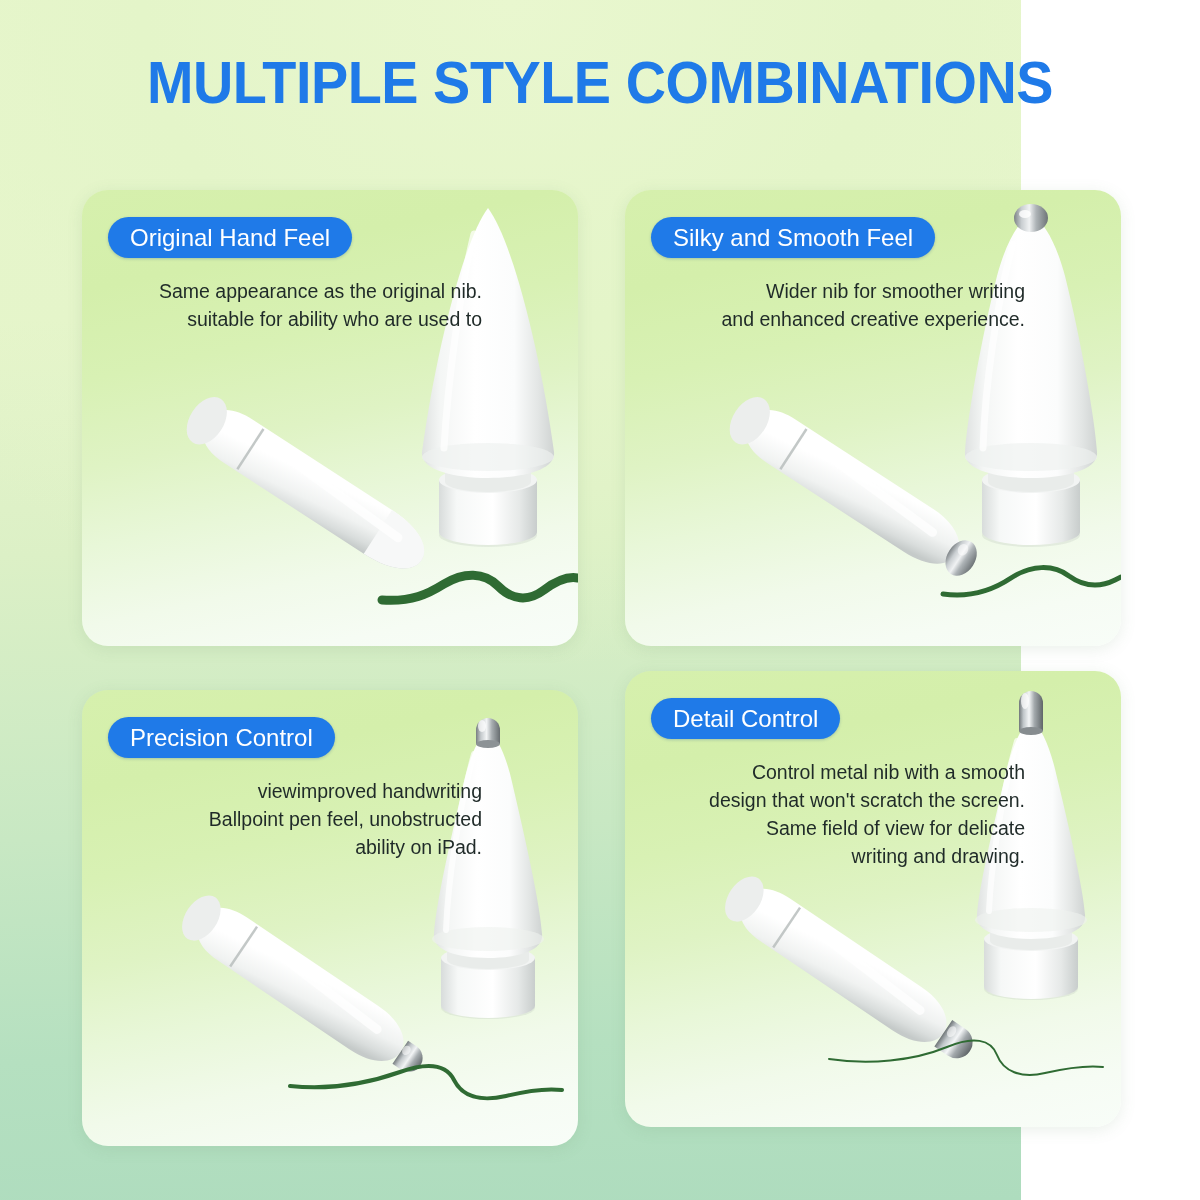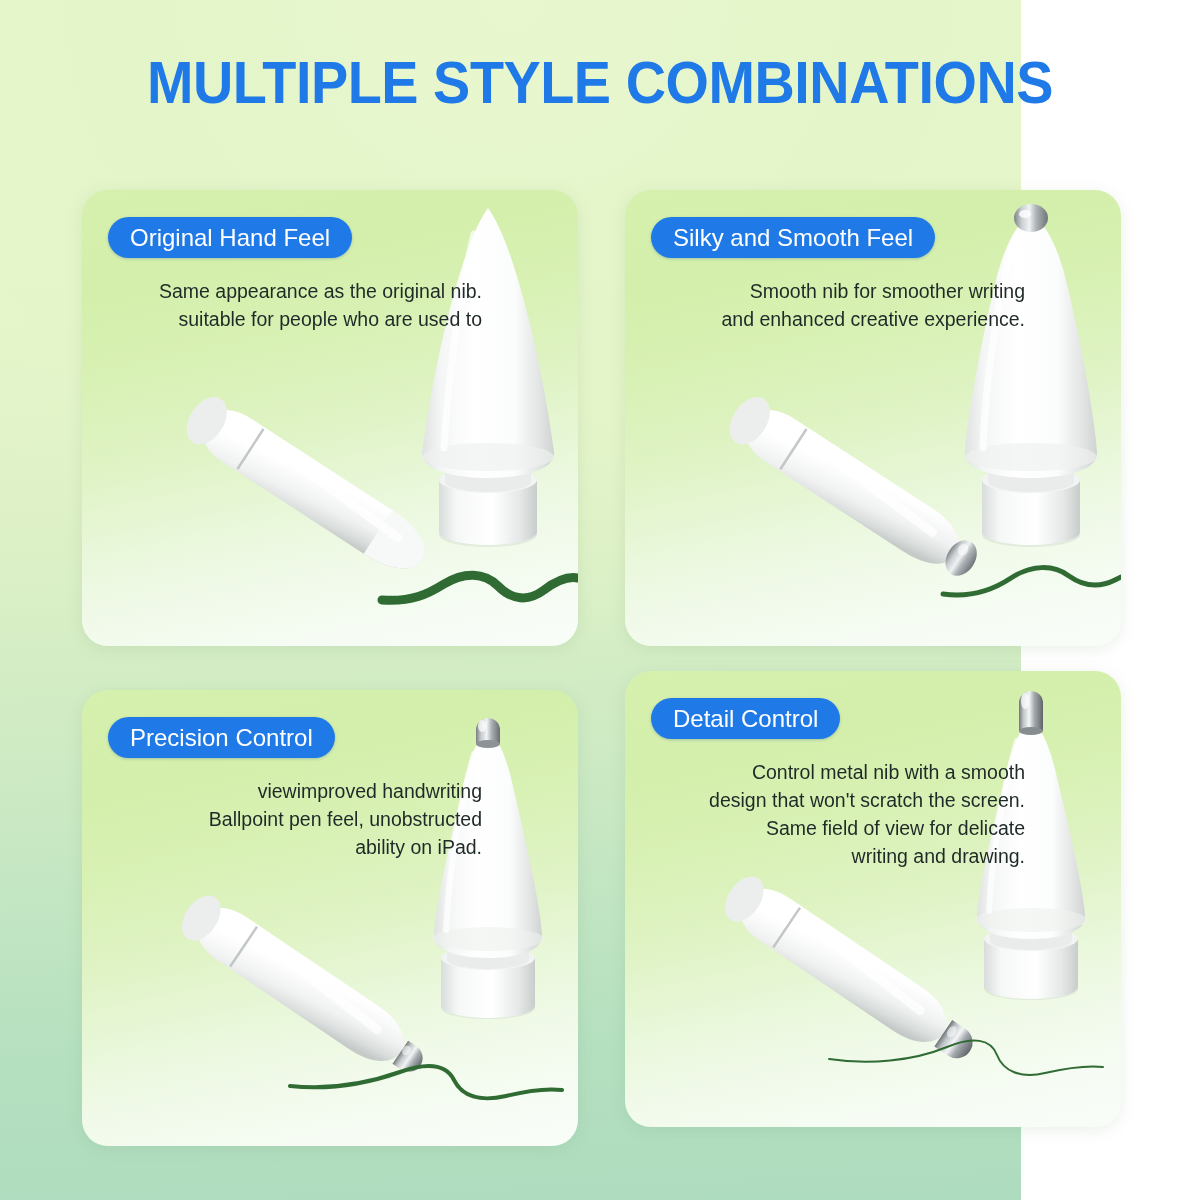--- a/index.html
+++ b/index.html
@@ -137,21 +137,21 @@
           <path d="M170 258 L 320 266" stroke="#ffffff" stroke-width="9" opacity="0.75" fill="none" stroke-linecap="round"></path>
         </g>
 
         <path d="M300 410 C 330 412 346 404 362 394 C 382 382 402 382 416 396
                  C 430 410 446 412 462 400 C 474 391 486 386 496 388" stroke="#2f6b33" stroke-width="9" fill="none" stroke-linecap="round" stroke-linejoin="round"></path>
       </svg>
     </div>
     <div class="badge">Original Hand Feel</div>
     <div class="desc">
       <div>Same appearance as the original nib.</div>
-      <div>suitable for people who are used to</div>
+      <div>suitable for ability who are used to</div>
     </div>
   </div>
 
   <div class="card" id="card1">
     <div class="art">
       <svg viewBox="0 0 496 456" preserveAspectRatio="none">
         <defs>
           <linearGradient id="g1cone" x1="0" y1="0" x2="1" y2="0">
             <stop offset="0%" stop-color="#dfe2e1"></stop>
             <stop offset="14%" stop-color="#f4f6f5"></stop>
@@ -209,21 +209,21 @@
           <ellipse cx="348" cy="272" rx="14" ry="19" fill="url(#g1metal)"></ellipse>
           <ellipse cx="345" cy="264" rx="5" ry="6" fill="#ffffff" opacity="0.55"></ellipse>
         </g>
 
         <path d="M318 404 C 346 408 368 400 386 388 C 406 375 428 374 444 386
                  C 458 396 474 398 490 390 L 496 387" stroke="#2f6b33" stroke-width="5" fill="none" stroke-linecap="round" stroke-linejoin="round"></path>
       </svg>
     </div>
     <div class="badge">Silky and Smooth Feel</div>
     <div class="desc">
-      <div>Smooth nib for smoother writing</div>
+      <div>Wider nib for smoother writing</div>
       <div>and enhanced creative experience.</div>
     </div>
   </div>
 
   <div class="card" id="card2">
     <div class="art">
       <svg viewBox="0 0 496 456" preserveAspectRatio="none">
         <defs>
           <linearGradient id="g2cone" x1="0" y1="0" x2="1" y2="0">
             <stop offset="0%" stop-color="#dfe2e1"></stop>

